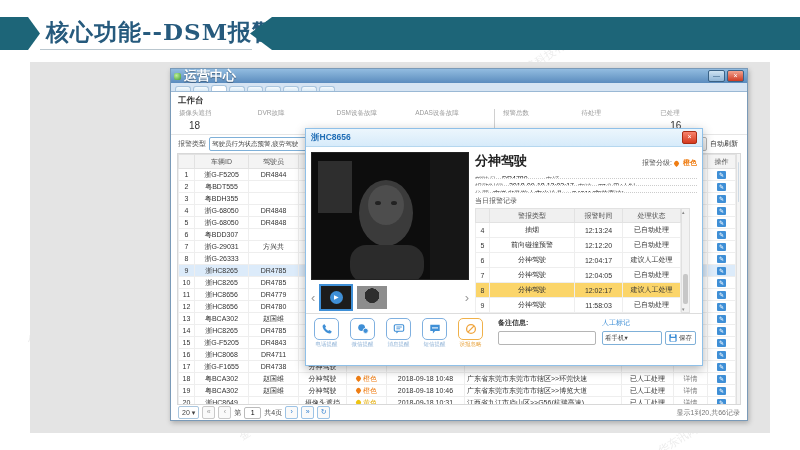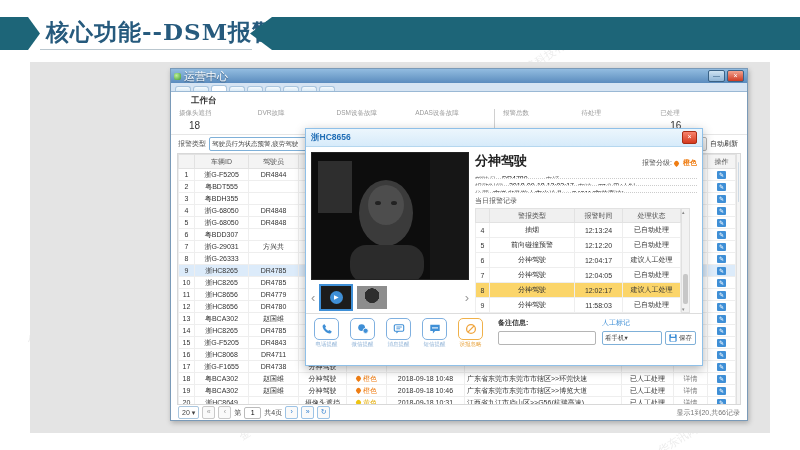--- a/index.html
+++ b/index.html
@@ -18,32 +18,32 @@
   .desc{position:absolute;left:45px;top:95px;width:122px;font-size:13px;color:#4a4a4a;letter-spacing:1px;}
   .desc div{line-height:33px;white-space:nowrap;}
   .wm{position:absolute;color:rgba(110,110,110,.13);font-size:11px;transform:rotate(-32deg);white-space:nowrap;pointer-events:none;}
   .wm1{left:18px;top:300px;}.wm2{left:470px;top:55px;}.wm3{left:600px;top:250px;}.wm4{left:230px;top:395px;}.wm5{left:640px;top:415px;}
 
   
   .win{position:absolute;left:170px;top:68px;width:576px;height:351px;background:#fff;
     border:1px solid #7a9ab8;display:flex;flex-direction:column;box-shadow:1px 2px 5px rgba(0,0,0,.25);}
   .win-titlebar{height:14px;background:linear-gradient(#92bce0,#5b8cbe);display:flex;align-items:center;padding:0 3px;flex:0 0 auto;}
   .win-icon{width:7px;height:7px;border-radius:2px;background:radial-gradient(circle at 35% 35%,#bff09a,#3f9b2f);margin-right:3px;}
-  .win-title{font-size:11px;color:#fff;font-weight:normal;text-shadow:0 1px 1px rgba(0,0,0,.4);}
+  .win-title{font-size:13px;color:#fff;font-weight:bold;text-shadow:0 1px 1px rgba(0,0,0,.4);}
   .win-btns{margin-left:auto;display:flex;gap:2px;}
   .win-btn{width:15px;height:10px;border:1px solid #3a6286;border-radius:2px;font-size:7px;line-height:9px;text-align:center;color:#fff;}
   .win-btn.min{background:linear-gradient(#cfe3f2,#8fb5d6);color:#2c567c;}
   .win-btn.close{background:linear-gradient(#f2a38f,#cf3a22);}
 
   .tabs{display:flex;align-items:flex-end;background:#d6e4f3;border-bottom:1px solid #9ab8d4;padding:2px 4px 0;gap:2px;flex:0 0 auto;}
   .tab{font-size:7.5px;color:#1f5d9e;background:linear-gradient(#f5fafd,#dcebf6);border:1px solid #a9c5de;border-bottom:none;
     border-radius:3px 3px 0 0;padding:2px 7px;white-space:nowrap;cursor:default;}
   .tab.active{background:#fff;color:#222;font-weight:bold;padding-bottom:3px;}
 
-  .workspace-label{font-size:8.5px;font-weight:bold;color:#333;padding:3px 20px 1px;flex:0 0 auto;}
+  .workspace-label{font-size:8.5px;font-weight:bold;color:#333;padding:3px 7px 1px;flex:0 0 auto;}
   .stats{display:flex;padding:1px 8px 3px;border-bottom:1px solid #e6e6e6;flex:0 0 auto;}
   .stat{flex:1;min-width:0;}
   .stat .s-label{font-size:6.5px;color:#9b9b9b;white-space:nowrap;}
   .stat .s-value{font-size:10px;color:#333;margin-top:2px;padding-left:10px;}
   .stat.sep{border-left:1px solid #d0d0d0;padding-left:8px;}
 
   .filter-row{display:flex;align-items:center;padding:2px 7px;gap:3px;flex:0 0 auto;}
   .filter-label{font-size:7px;color:#555;}
   .filter-select{width:120px;height:12px;border:1px solid #7fb0d8;border-radius:2px;background:#fff;display:flex;align-items:center;
     font-size:6.5px;color:#444;padding:0 2px;overflow:hidden;white-space:nowrap;}

